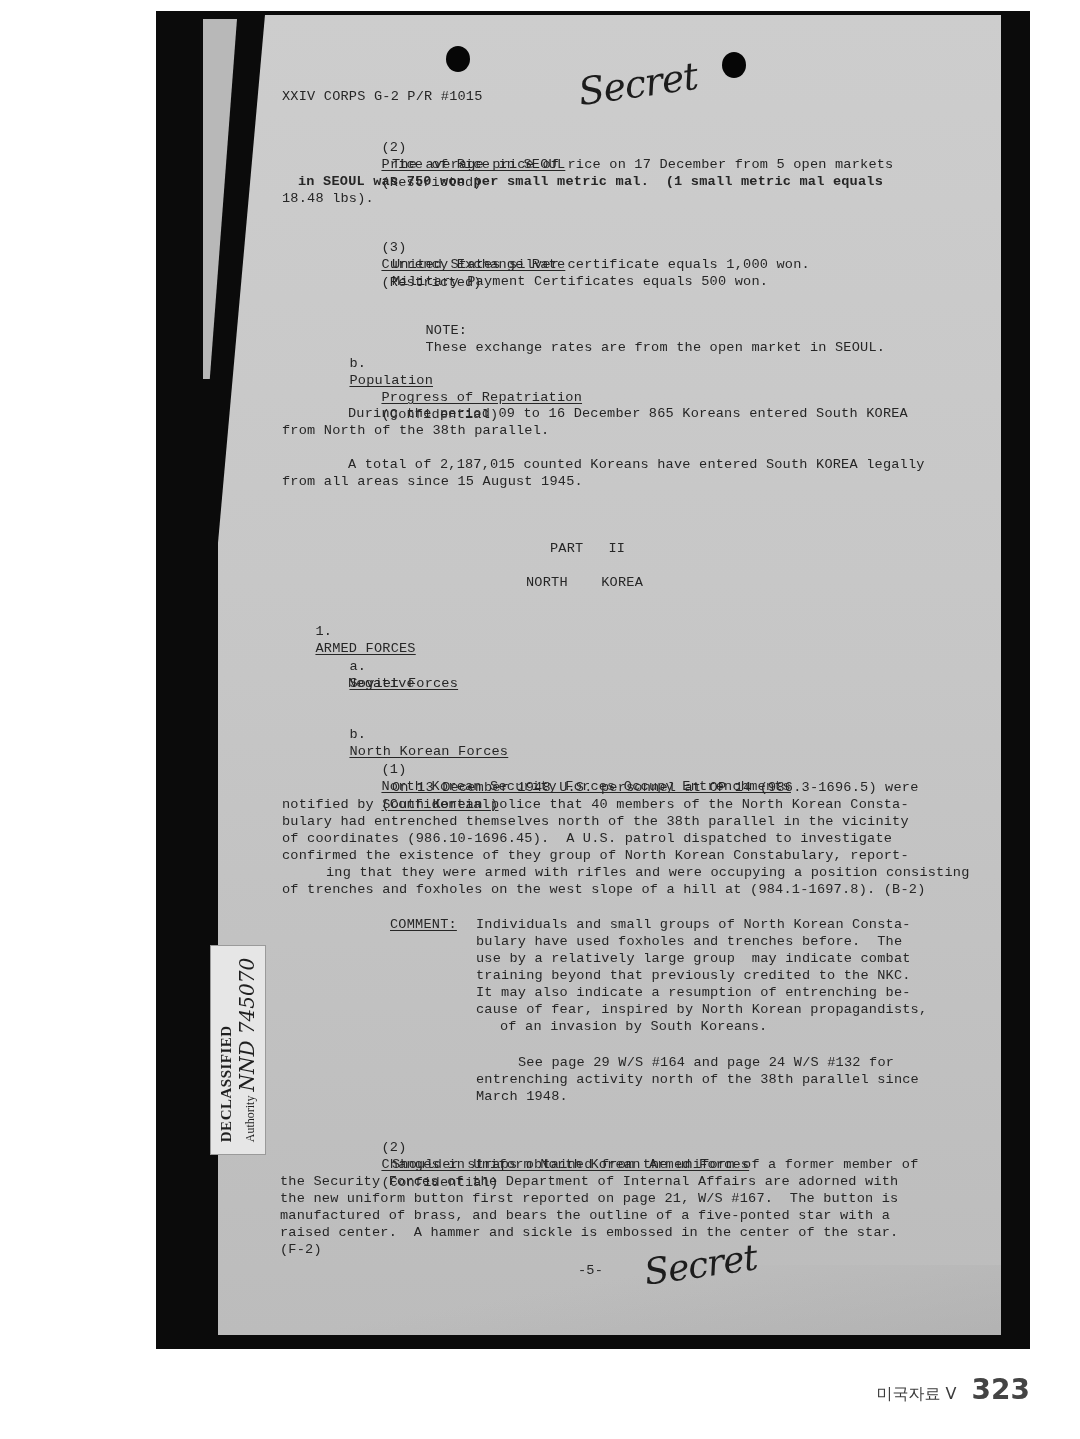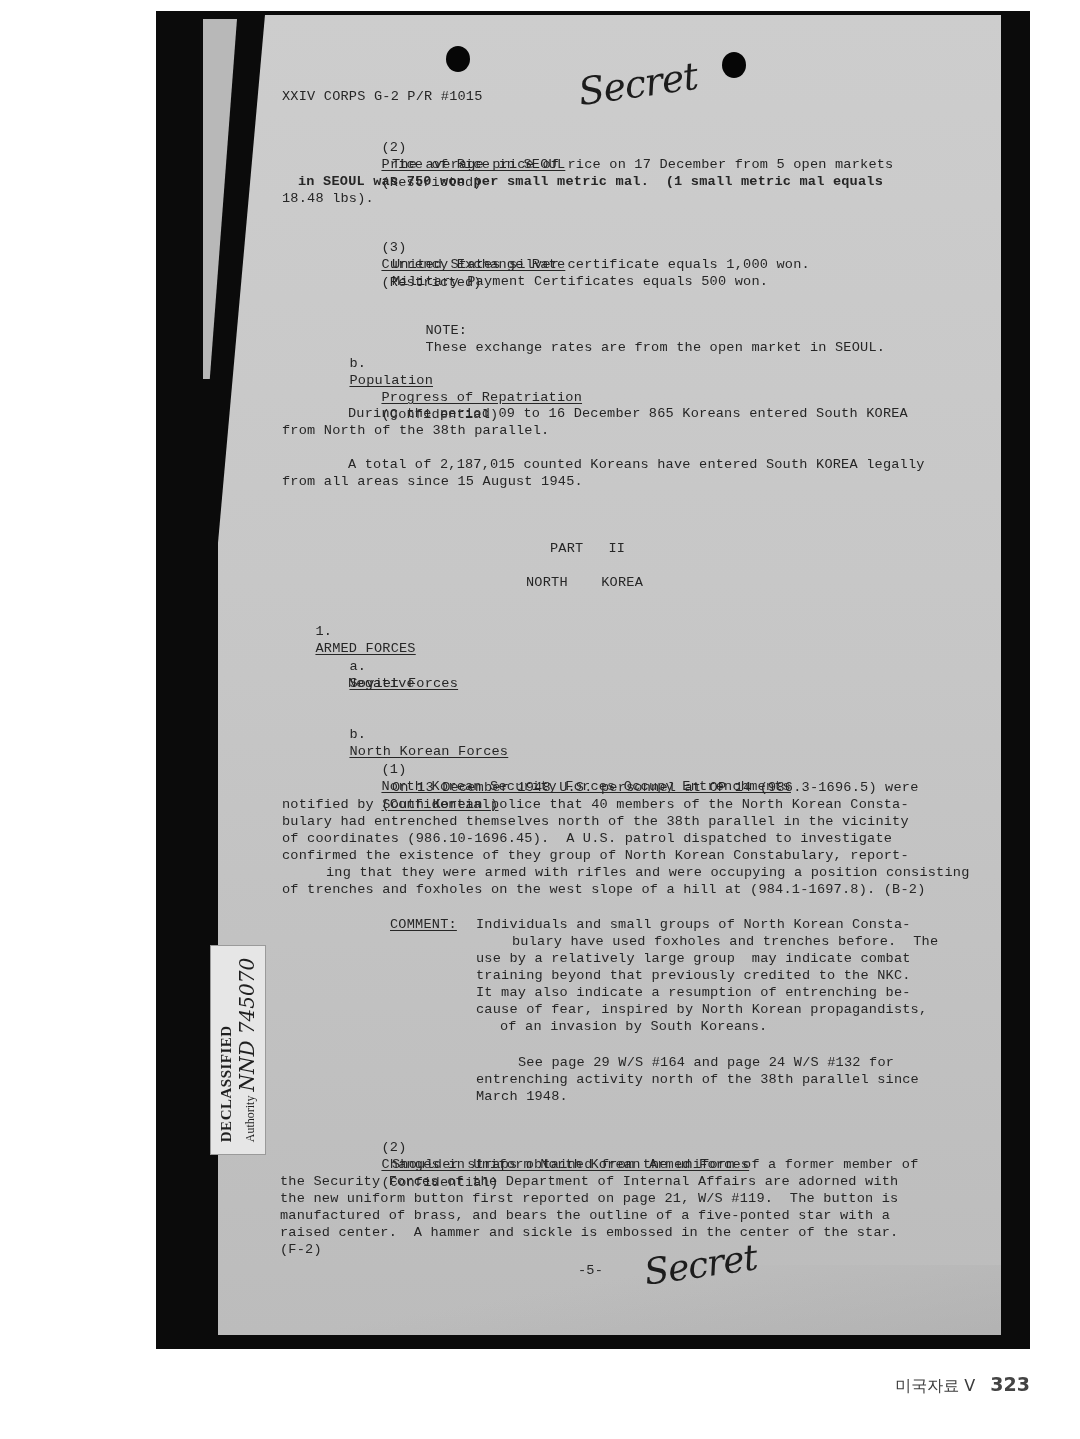--- a/index.html
+++ b/index.html
@@ -13,21 +13,21 @@
     .line { position: absolute; white-space: pre; }
     .u { text-decoration: underline; text-underline-offset: 2px; }
     .secret { position: absolute; font-family: "DejaVu Serif", serif; font-style: italic; color: #1c1c1c; font-size: 38px; transform: rotate(-8deg); letter-spacing: -1px; }
     .stamp { position: absolute; left: 210px; top: 945px; width: 54px; height: 208px; background: #e6e6e6; border: 1px solid #9a9a9a; }
     .stamp-inner { position: absolute; left: 50%; top: 50%; transform: translate(-50%, -50%) rotate(-90deg); white-space: nowrap; color: #1f1f1f; font-family: "Liberation Serif", serif; }
     .stamp-title { font-size: 15px; font-weight: bold; letter-spacing: 0.5px; display: block; }
     .stamp-auth { font-size: 12px; }
     .stamp-hand { font-family: "DejaVu Serif", serif; font-style: italic; font-size: 20px; }
     .footer { position: absolute; right: 50px; top: 1373px; color: #3b3b3b; font-family: "DejaVu Sans", sans-serif; }
     .footer .series { font-size: 16px; margin-right: 10px; }
-    .footer .num { font-size: 19px; font-weight: bold; color: #444; }
+    .footer .num { font-size: 28px; font-weight: bold; color: #444; }
   </style>
 </head>
 <body>
 
 <div class="scan-frame"></div>
 <div class="paper-back"></div>
 <div class="paper"></div>
 
 <div class="punch-hole" style="left:446px; top:46px;"></div>
 <div class="punch-hole" style="left:722px; top:52px;"></div>
@@ -96,39 +96,39 @@
   <div class="line" style="left:110px; top:699px;">On 13 December 1948 U.S. personnel at OP 14 (986.3-1696.5) were</div>
   <div class="line" style="left:0; top:716px;">notified by South Korean police that 40 members of the North Korean Consta-</div>
   <div class="line" style="left:0; top:733px;">bulary had entrenched themselves north of the 38th parallel in the vicinity</div>
   <div class="line" style="left:0; top:750px;">of coordinates (986.10-1696.45).  A U.S. patrol dispatched to investigate</div>
   <div class="line" style="left:0; top:767px;">confirmed the existence of they group of North Korean Constabulary, report-</div>
   <div class="line" style="left:0; top:784px;margin-left:44px;">ing that they were armed with rifles and were occupying a position consisting</div>
   <div class="line" style="left:0; top:801px;">of trenches and foxholes on the west slope of a hill at (984.1-1697.8). (B-2)</div>
 
   <div class="line u" style="left:108px; top:836px; text-decoration: underline;">COMMENT:</div>
   <div class="line" style="left:194px; top:836px;">Individuals and small groups of North Korean Consta-</div>
-  <div class="line" style="left:194px; top:853px;margin-left:36px;">bulary have used foxholes and trenches before.  The</div>
+  <div class="line" style="left:194px; top:853px;">bulary have used foxholes and trenches before.  The</div>
   <div class="line" style="left:194px; top:870px;">use by a relatively large group  may indicate combat</div>
   <div class="line" style="left:194px; top:887px;">training beyond that previously credited to the NKC.</div>
   <div class="line" style="left:194px; top:904px;">It may also indicate a resumption of entrenching be-</div>
   <div class="line" style="left:194px; top:921px;">cause of fear, inspired by North Korean propagandists,</div>
   <div class="line" style="left:194px; top:938px;margin-left:24px;">of an invasion by South Koreans.</div>
 
   <div class="line" style="left:236px; top:974px;">See page 29 W/S #164 and page 24 W/S #132 for</div>
   <div class="line" style="left:194px; top:991px;">entrenching activity north of the 38th parallel since</div>
   <div class="line" style="left:194px; top:1008px;">March 1948.</div>
 
   <div class="line" style="left:66px; top:1042px;">
     <span>(2)</span>
     <span class="u">Changes in Uniform North Korean Armed Forces</span>
     <span>(Confidential)</span>
   </div>
   <div class="line" style="left:110px; top:1076px;">Shoulder straps obtained from the uniform of a former member of</div>
   <div class="line" style="left:-2px; top:1093px;">the Security Forces of the Department of Internal Affairs are adorned with</div>
-  <div class="line" style="left:-2px; top:1110px;">the new uniform button first reported on page 21, W/S #119.  The button is</div>
+  <div class="line" style="left:-2px; top:1110px;">the new uniform button first reported on page 21, W/S #167.  The button is</div>
   <div class="line" style="left:-2px; top:1127px;">manufactured of brass, and bears the outline of a five-ponted star with a</div>
   <div class="line" style="left:-2px; top:1144px;">raised center.  A hammer and sickle is embossed in the center of the star.</div>
   <div class="line" style="left:-2px; top:1161px;">(F-2)</div>
 
   <div class="line" style="left:296px; top:1182px;">-5-</div>
 </div>
 
 <div class="secret" style="left:644px; top:1244px; font-size:36px;">Secret</div>
 
 <div class="stamp">

